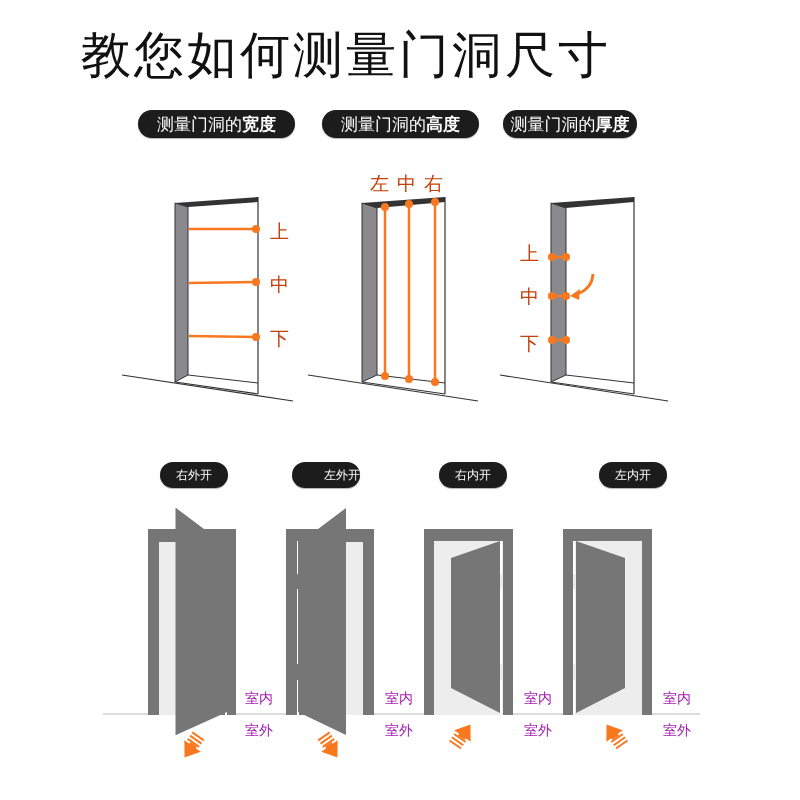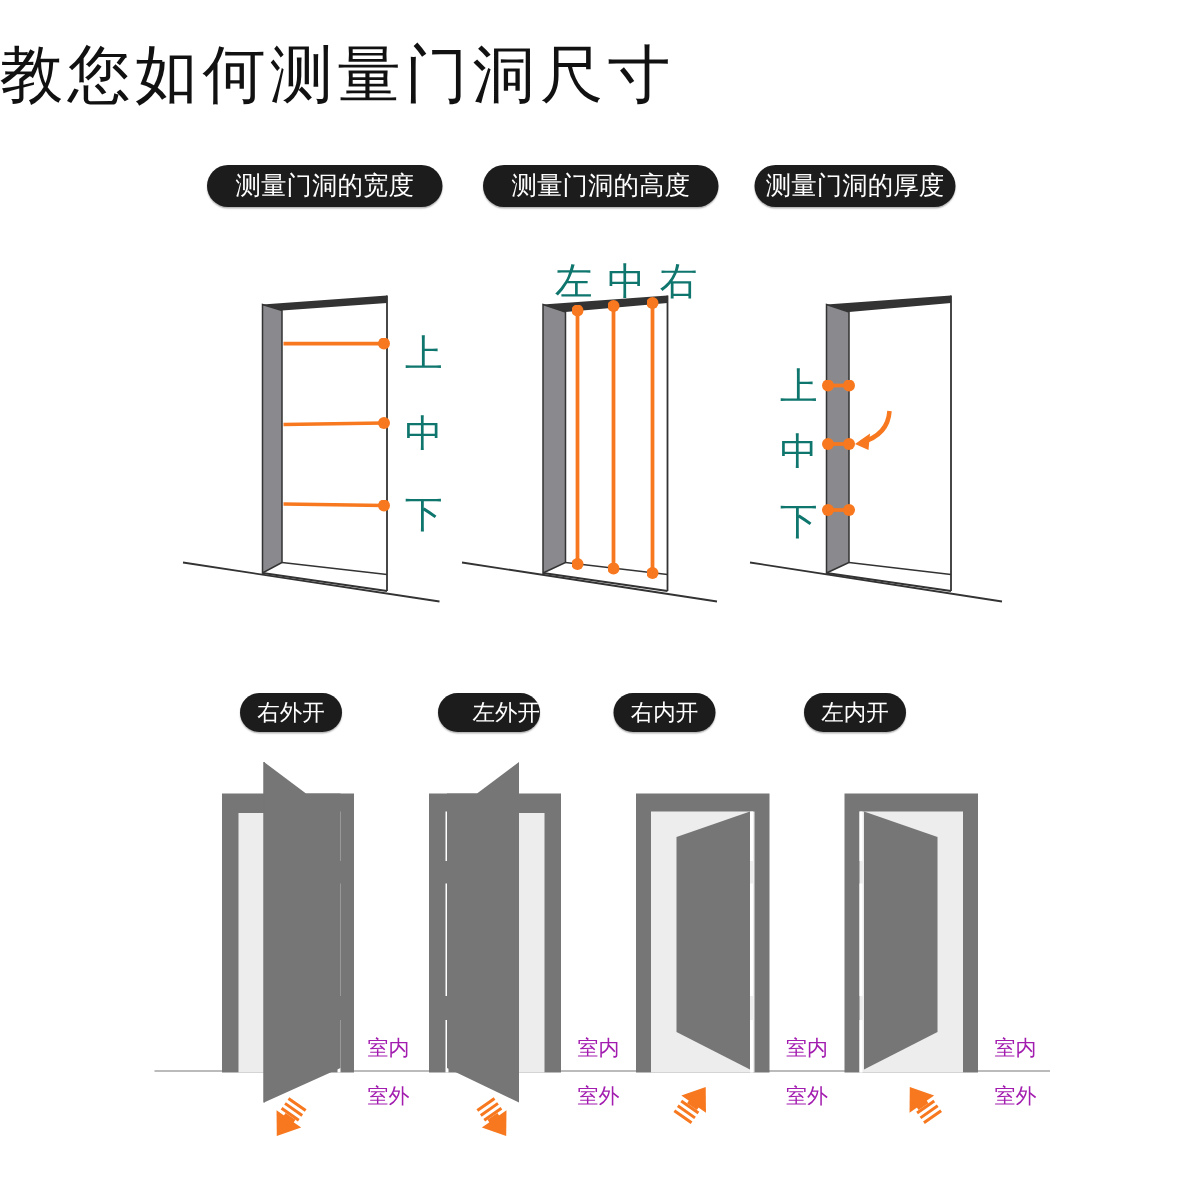--- a/index.html
+++ b/index.html
@@ -1,25 +1,25 @@
 <!DOCTYPE html>
 <html><head>
 <meta charset="utf-8">
 <style>
   html, body { margin: 0; padding: 0; background: #ffffff; }
   body { width: 800px; height: 800px; position: relative; overflow: hidden;
          font-family: "DejaVu Sans", "Liberation Sans", sans-serif; }
-  .title { position: absolute; left: 0; top: 22px; width: 692px; text-align: left;
-           font-size: 42px; color: #111; letter-spacing: 3px; }
+  .title { position: absolute; left: 0; top: 22px; width: 692px; text-align: center;
+           font-size: 50px; color: #111; letter-spacing: 3px; }
   .pill { position: absolute; background: #1c1c1c; color: #fff; border-radius: 14px;
           text-align: center; font-size: 17px; line-height: 28px; height: 28px;
           box-shadow: 0 1px 1px rgba(0,0,0,0.3); }
-  .pill b { font-weight: normal; }
-  .pill.small { font-size: 15px; height: 26px; line-height: 26px; border-radius: 13px; }
-  .lbl { position: absolute; font-size: 25px; color: #0f766e; }
+  .pill b { font-weight: bold; }
+  .pill.small { font-size: 12px; height: 26px; line-height: 26px; border-radius: 13px; }
+  .lbl { position: absolute; font-size: 19px; color: #c2410c; }
   .lbl-sm { position: absolute; font-size: 14px; color: #a21caf; }
   svg.fig { position: absolute; left: 0; top: 0; }
 </style>
 </head>
 <body>
 
 <div class="title">教您如何测量门洞尺寸</div>
 
 <div class="pill" style="left:138px;top:110px;width:157px;">
   <span>测量门洞的</span><b>宽度</b>
@@ -151,22 +151,22 @@
 <div class="lbl" style="left:270px;top:326px;">下</div>
 
 <div class="lbl" style="left:370px;top:171px;letter-spacing:1px;">左 中 右</div>
 
 <div class="lbl" style="left:520px;top:241px;">上</div>
 <div class="lbl" style="left:520px;top:284px;">中</div>
 <div class="lbl" style="left:520px;top:331px;">下</div>
 
 <div class="pill small" style="left:160px;top:462px;width:68px;">右外开</div>
 <div class="pill small" style="left:292px;top:462px;width:68px;text-align:right;">左外开</div>
-<div class="pill small" style="left:409px;top:462px;width:68px;text-align:center;">右内开</div>
-<div class="pill small" style="left:536px;top:462px;width:68px;">左内开</div>
+<div class="pill small" style="left:439px;top:462px;width:68px;text-align:center;">右内开</div>
+<div class="pill small" style="left:599px;top:462px;width:68px;">左内开</div>
 
 <div class="lbl-sm" style="left:245px;top:690px;">室内</div>
 <div class="lbl-sm" style="left:245px;top:722px;">室外</div>
 <div class="lbl-sm" style="left:385px;top:690px;">室内</div>
 <div class="lbl-sm" style="left:385px;top:722px;">室外</div>
 <div class="lbl-sm" style="left:524px;top:690px;">室内</div>
 <div class="lbl-sm" style="left:524px;top:722px;">室外</div>
 <div class="lbl-sm" style="left:663px;top:690px;">室内</div>
 <div class="lbl-sm" style="left:663px;top:722px;">室外</div>
 

